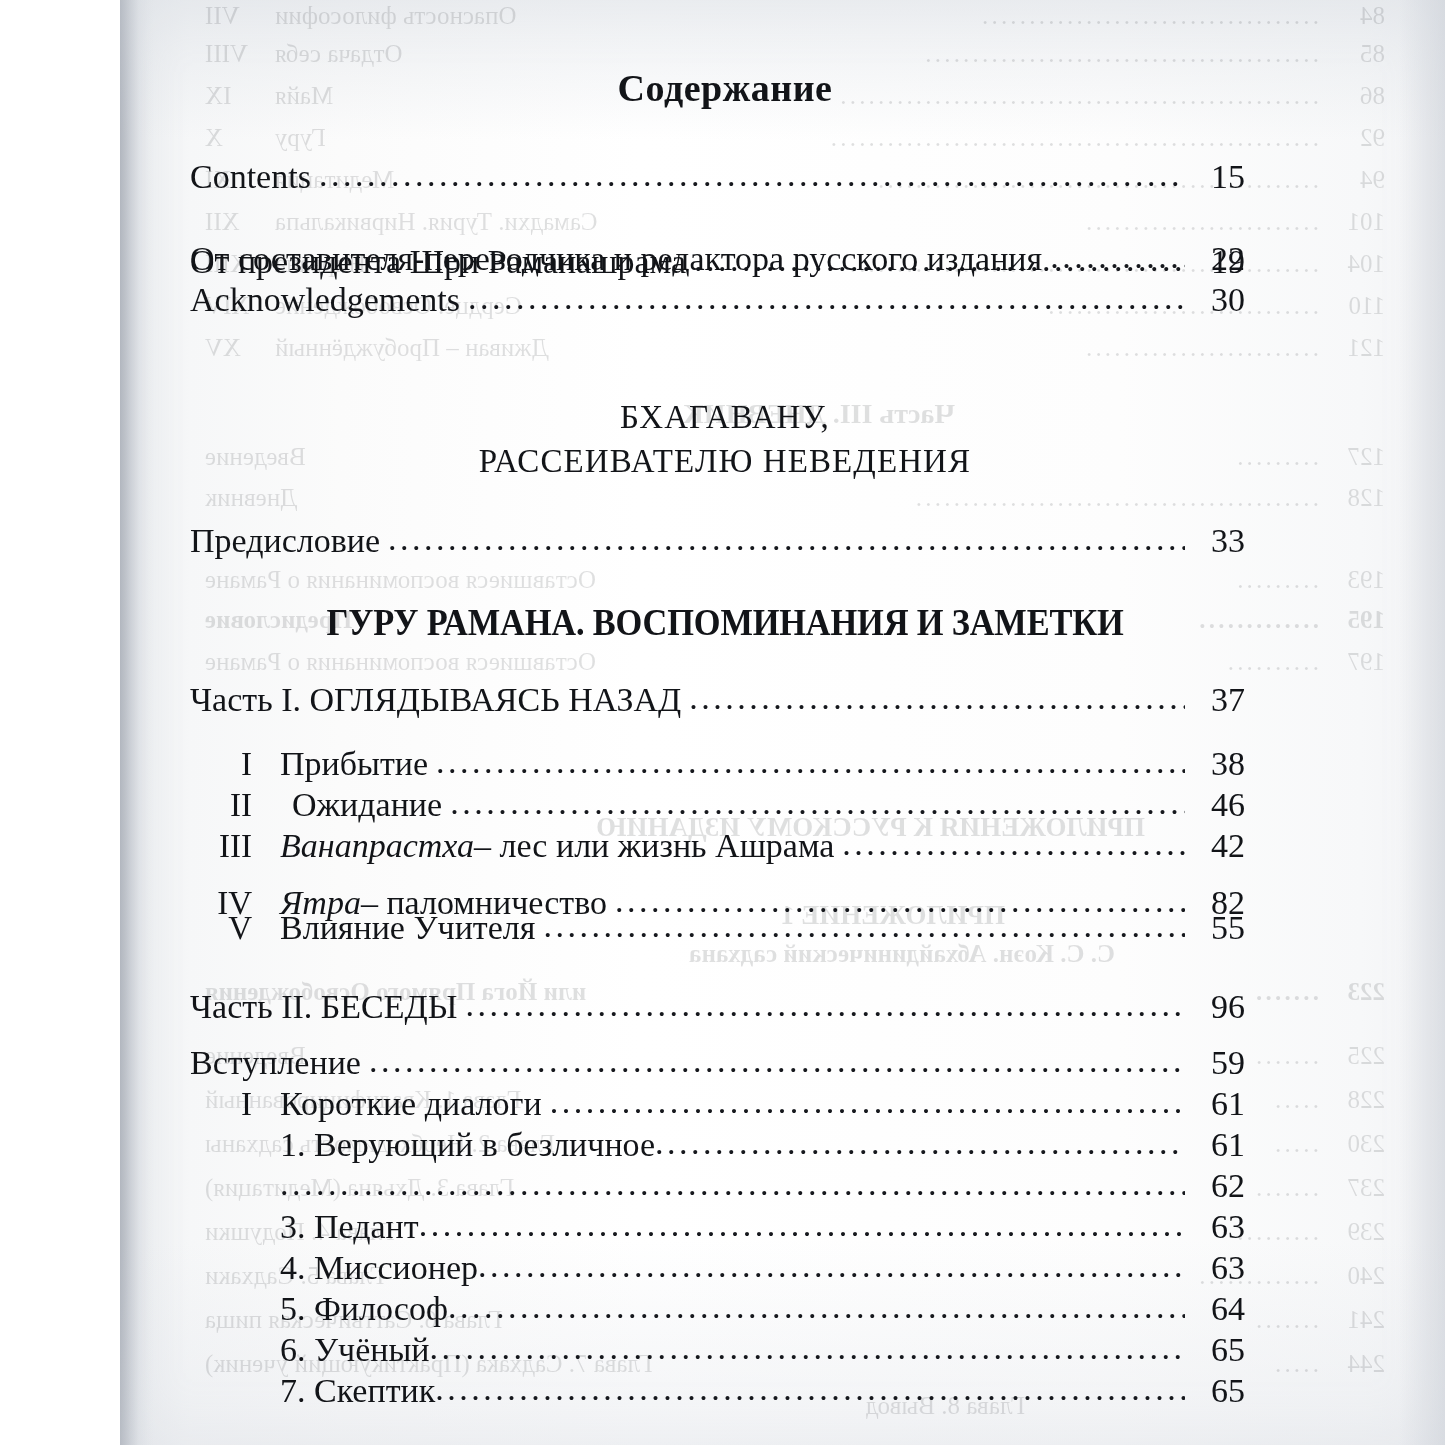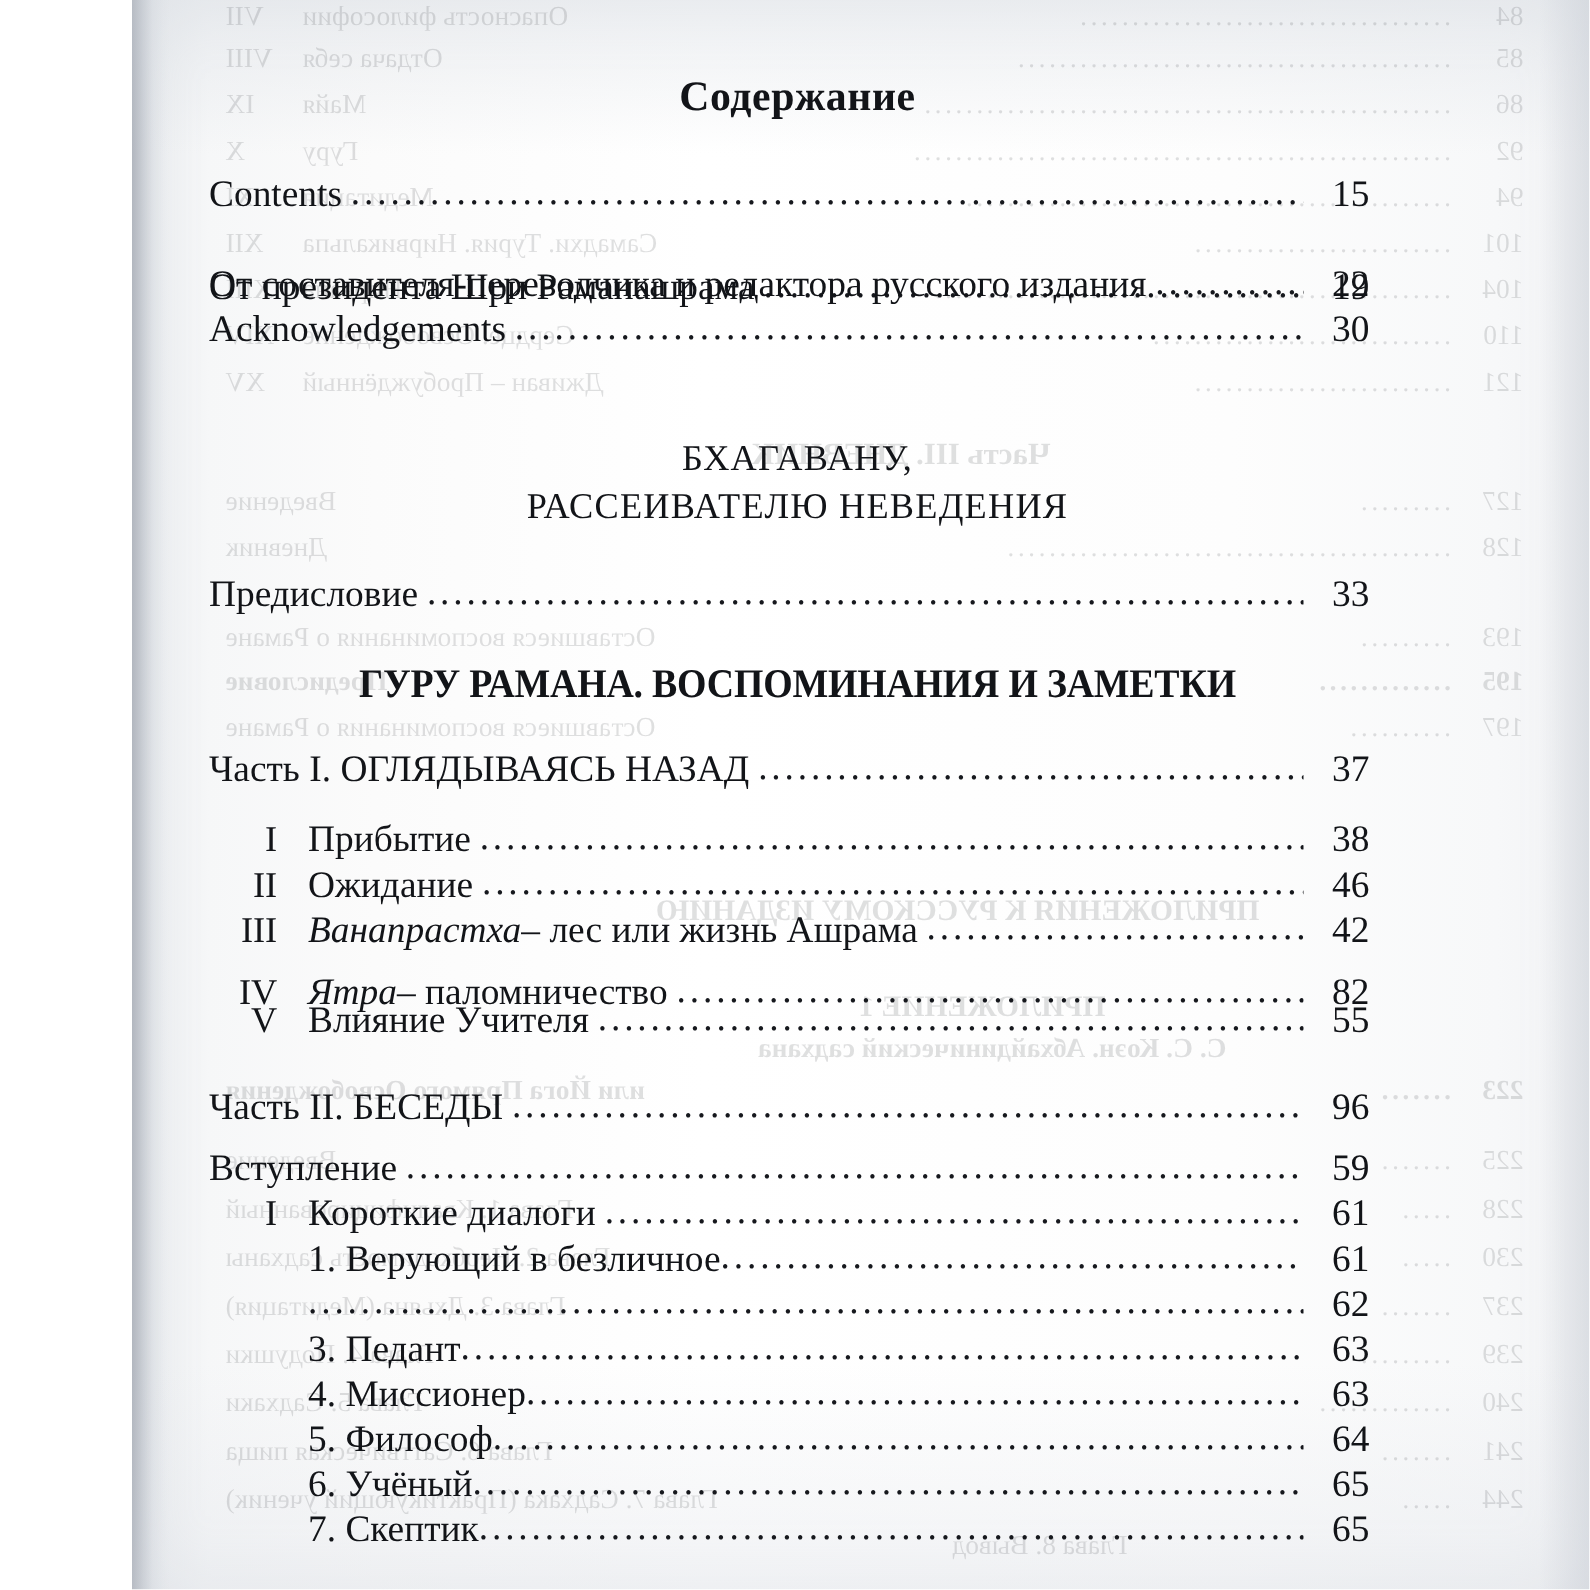--- a/index.html
+++ b/index.html
@@ -380,21 +380,21 @@
     </div>
 
     <div class="toc-line" style="left:190px; top:747px; width:1055px;">
       <span class="num" style="width:62px;">I</span>
       <span class="label" style="margin-left:28px;">Прибытие</span>
       <span class="leader">.................................................................................</span>
       <span class="page">38</span>
     </div>
     <div class="toc-line" style="left:190px; top:788px; width:1055px;">
       <span class="num" style="width:62px;">II</span>
-      <span class="label" style="margin-left:28px;">Ожидание</span>
+      <span class="label" style="margin-left:40px;">Ожидание</span>
       <span class="leader">.................................................................................</span>
       <span class="page">46</span>
     </div>
     <div class="toc-line" style="left:190px; top:829px; width:1055px;">
       <span class="num" style="width:62px;">III</span>
       <span class="label ital" style="margin-left:28px;">Ванапрастха</span>
       <span class="label"> – лес или жизнь Ашрама</span>
       <span class="leader">.................................................................................</span>
       <span class="page">42</span>
     </div>

